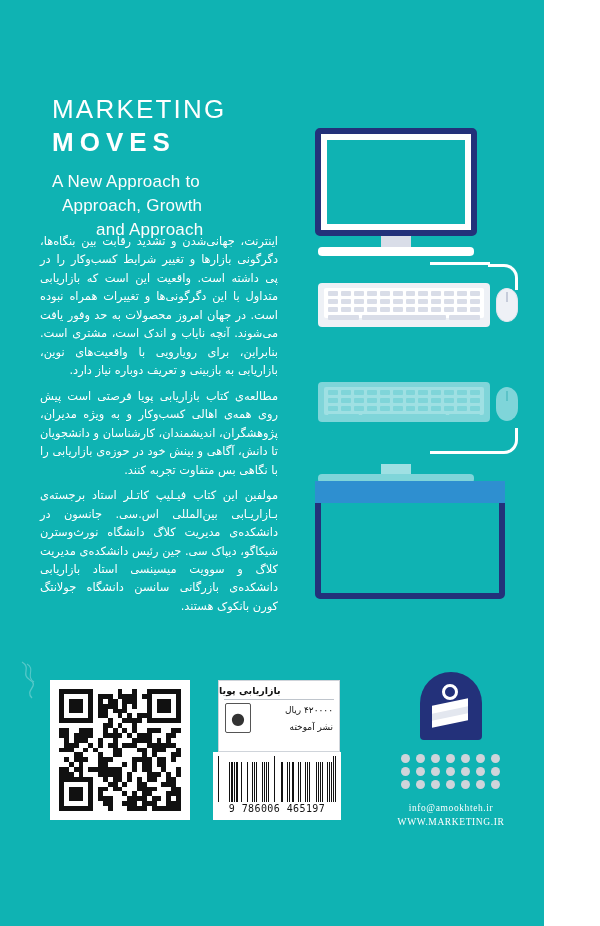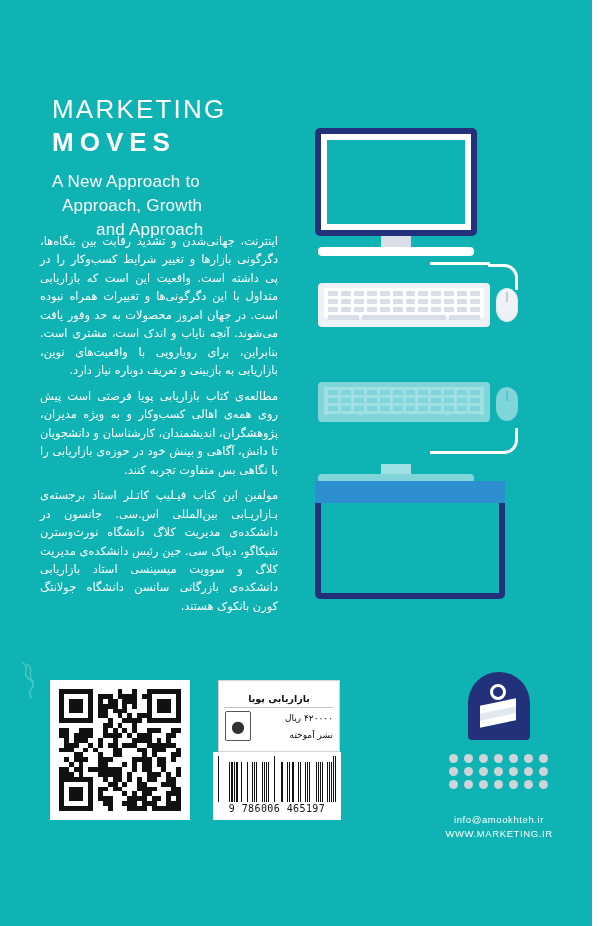--- a/index.html
+++ b/index.html
@@ -7,21 +7,21 @@
     margin: 0; padding: 0;
     background: #ffffff;
   }
   body {
     width: 600px; height: 926px;
     font-family: "DejaVu Sans", sans-serif;
     overflow: hidden;
   }
   #cover {
     position: relative;
-    width: 592px; height: 926px;
+    width: 544px; height: 926px;
     background: #0fb3b3;
     overflow: hidden;
   }
   
   #title-block {
     position: absolute;
     left: 52px; top: 95px;
     width: 230px;
   }
   .title-line1 {
@@ -211,24 +211,24 @@
   #price-label {
     position: absolute;
     left: 218px; top: 680px;
     width: 122px; height: 72px;
     background: #ffffff;
     border: 1px solid #cfd4da;
     direction: rtl;
     font-family: "DejaVu Sans", sans-serif;
   }
   #price-label .pl-title {
-    text-align: center;
+    text-align: left;
     font-size: 9.5px;
     color: #111;
-    padding-top: 12px;
+    padding-top: 4px;
     font-weight: bold;
   }
   #price-label .pl-rule {
     height: 1px; background: #bfc5cc; margin: 3px 5px;
   }
   #price-label .pl-body {
     display: flex; align-items: center; justify-content: space-between;
     padding: 0 6px;
   }
   #price-label .pl-txt { text-align: right; }
@@ -296,23 +296,23 @@
   }
   #dots {
     margin-top: 14px;
     display: grid;
     grid-template-columns: repeat(7, 11px);
     grid-gap: 4px;
     justify-content: center;
   }
   #dots i { width: 9px; height: 9px; border-radius: 50%; background: #cfd4da; display:block; }
   #contact {
-    margin-top: 24px;
+    margin-top: 12px;
     color: #ffffff;
-    font-family: Liberation Sans, sans-serif;
+    font-family: Liberation Serif, serif;
     font-size: 9.5px;
     letter-spacing: 0.6px;
     line-height: 1.5;
   }
 
   
   #scribble {
     position: absolute;
     left: 18px; top: 660px;
     width: 26px; height: 40px;

